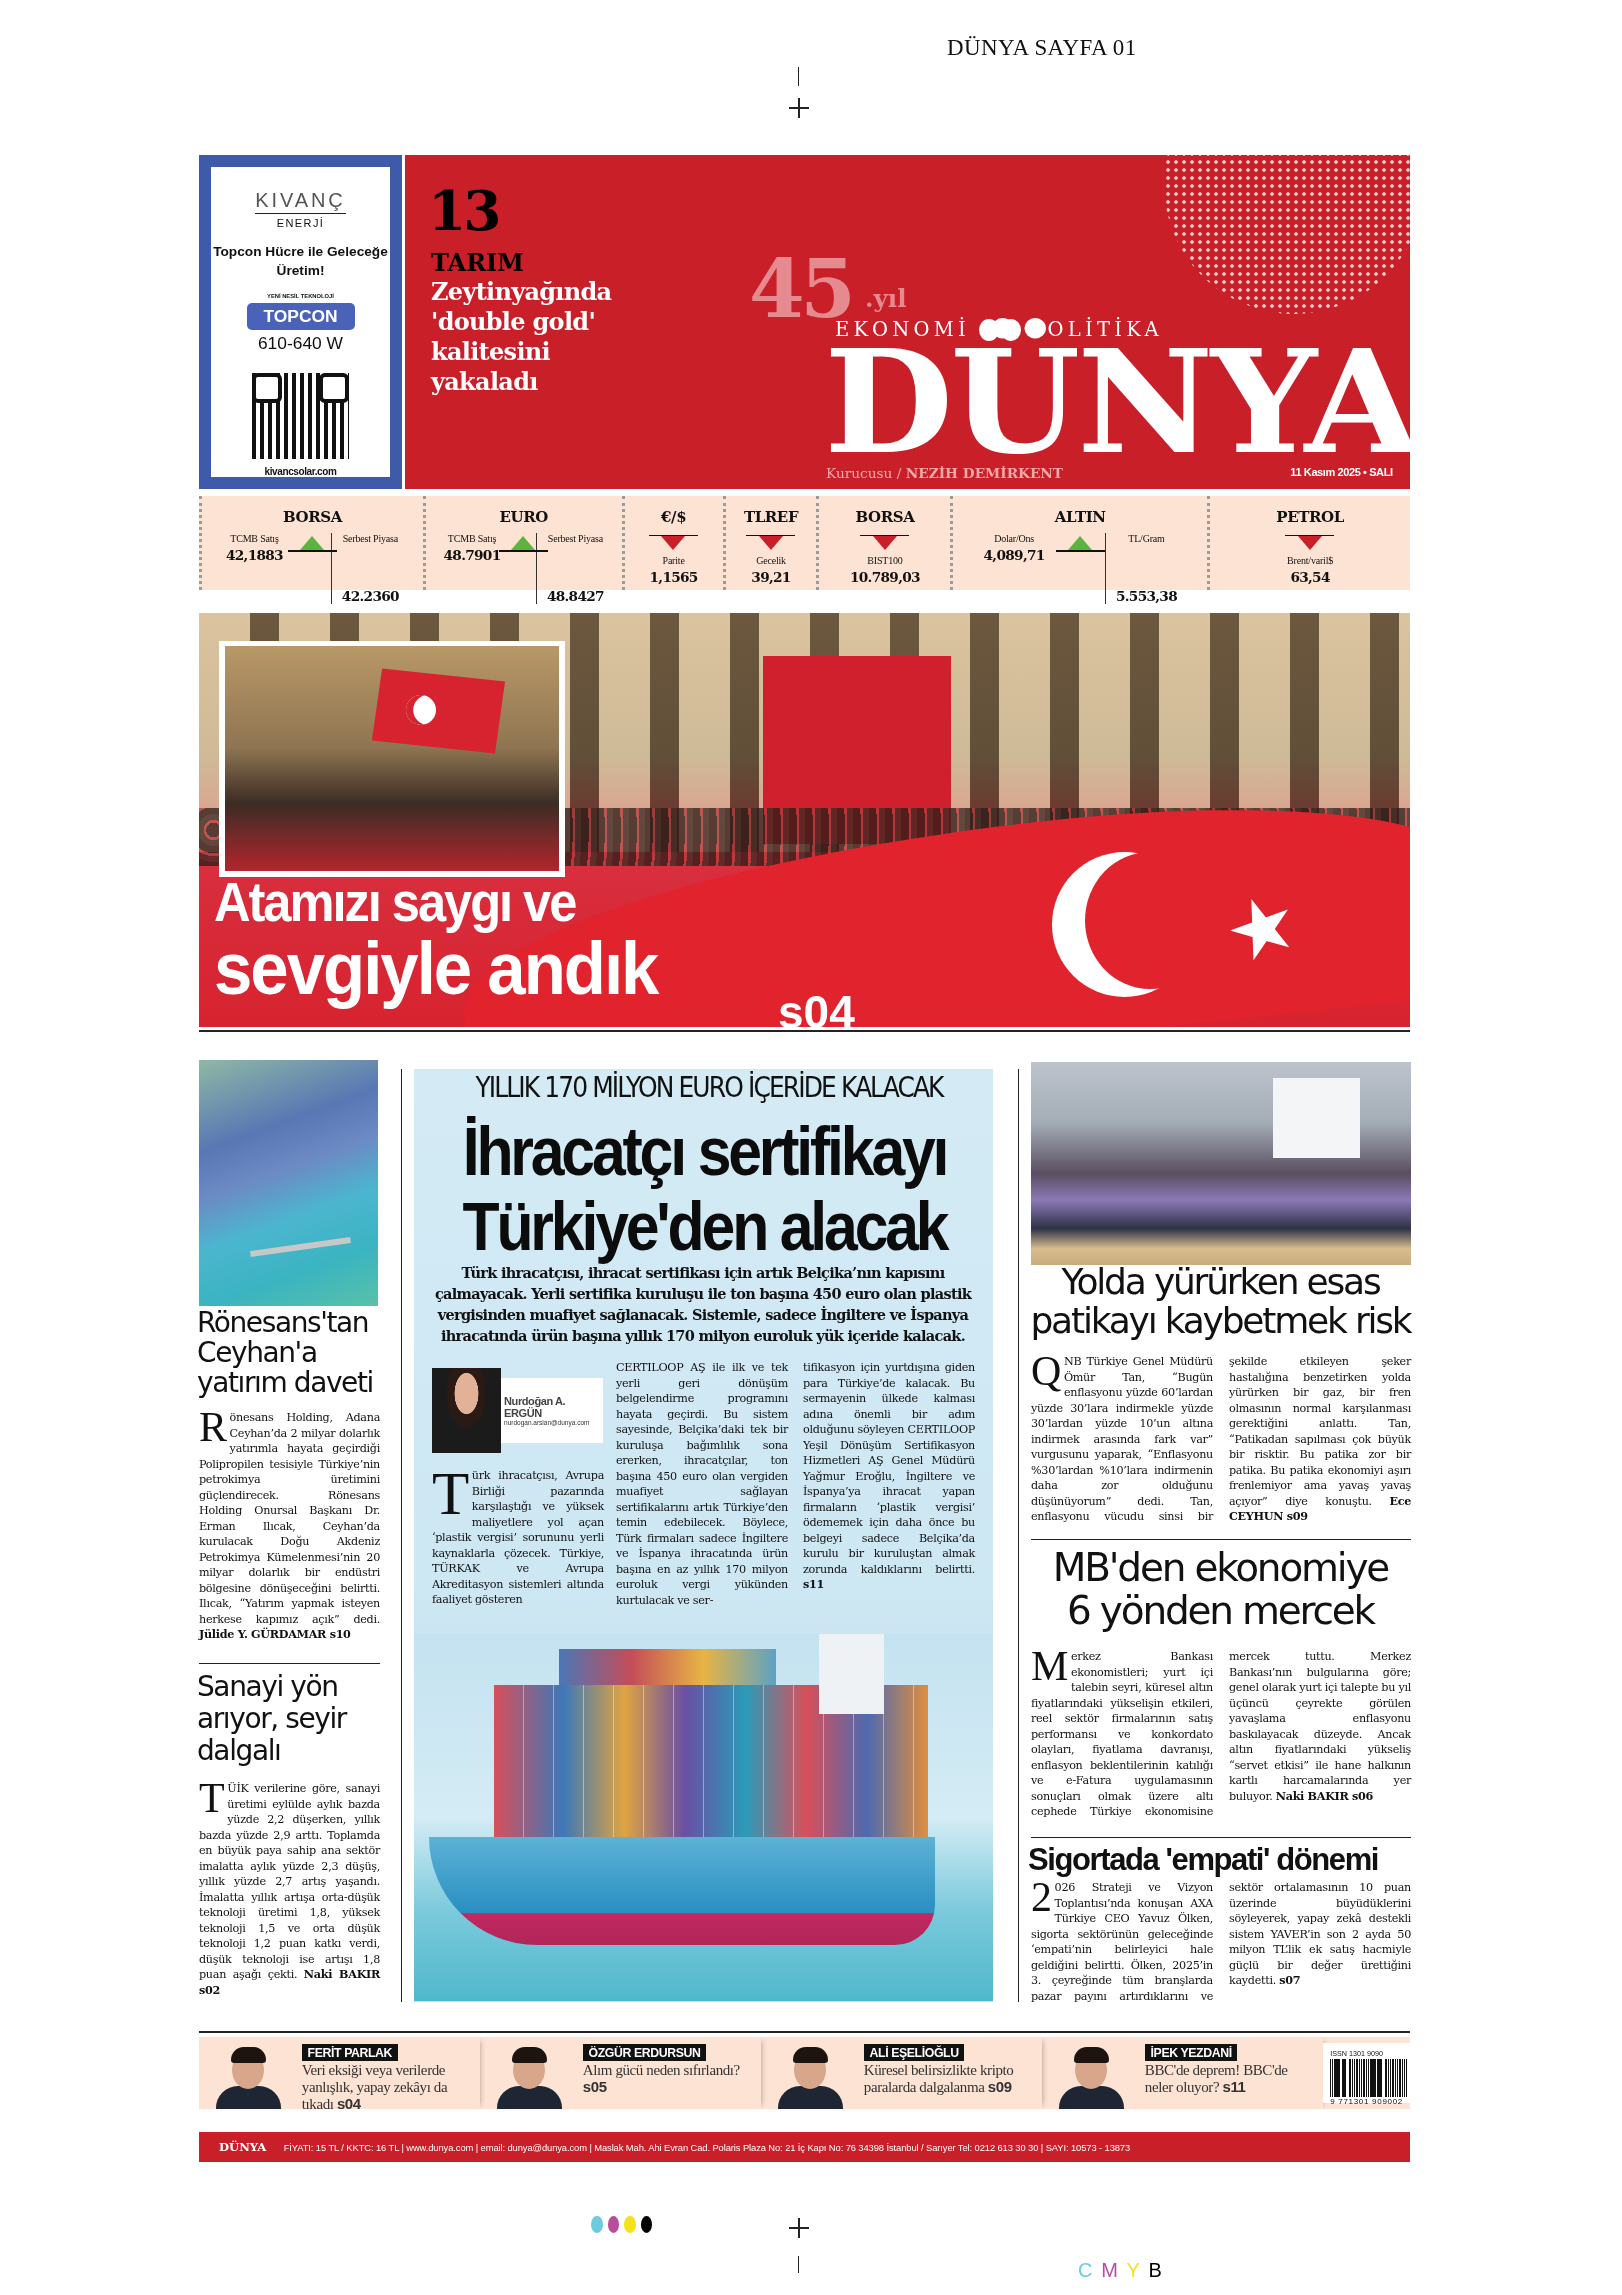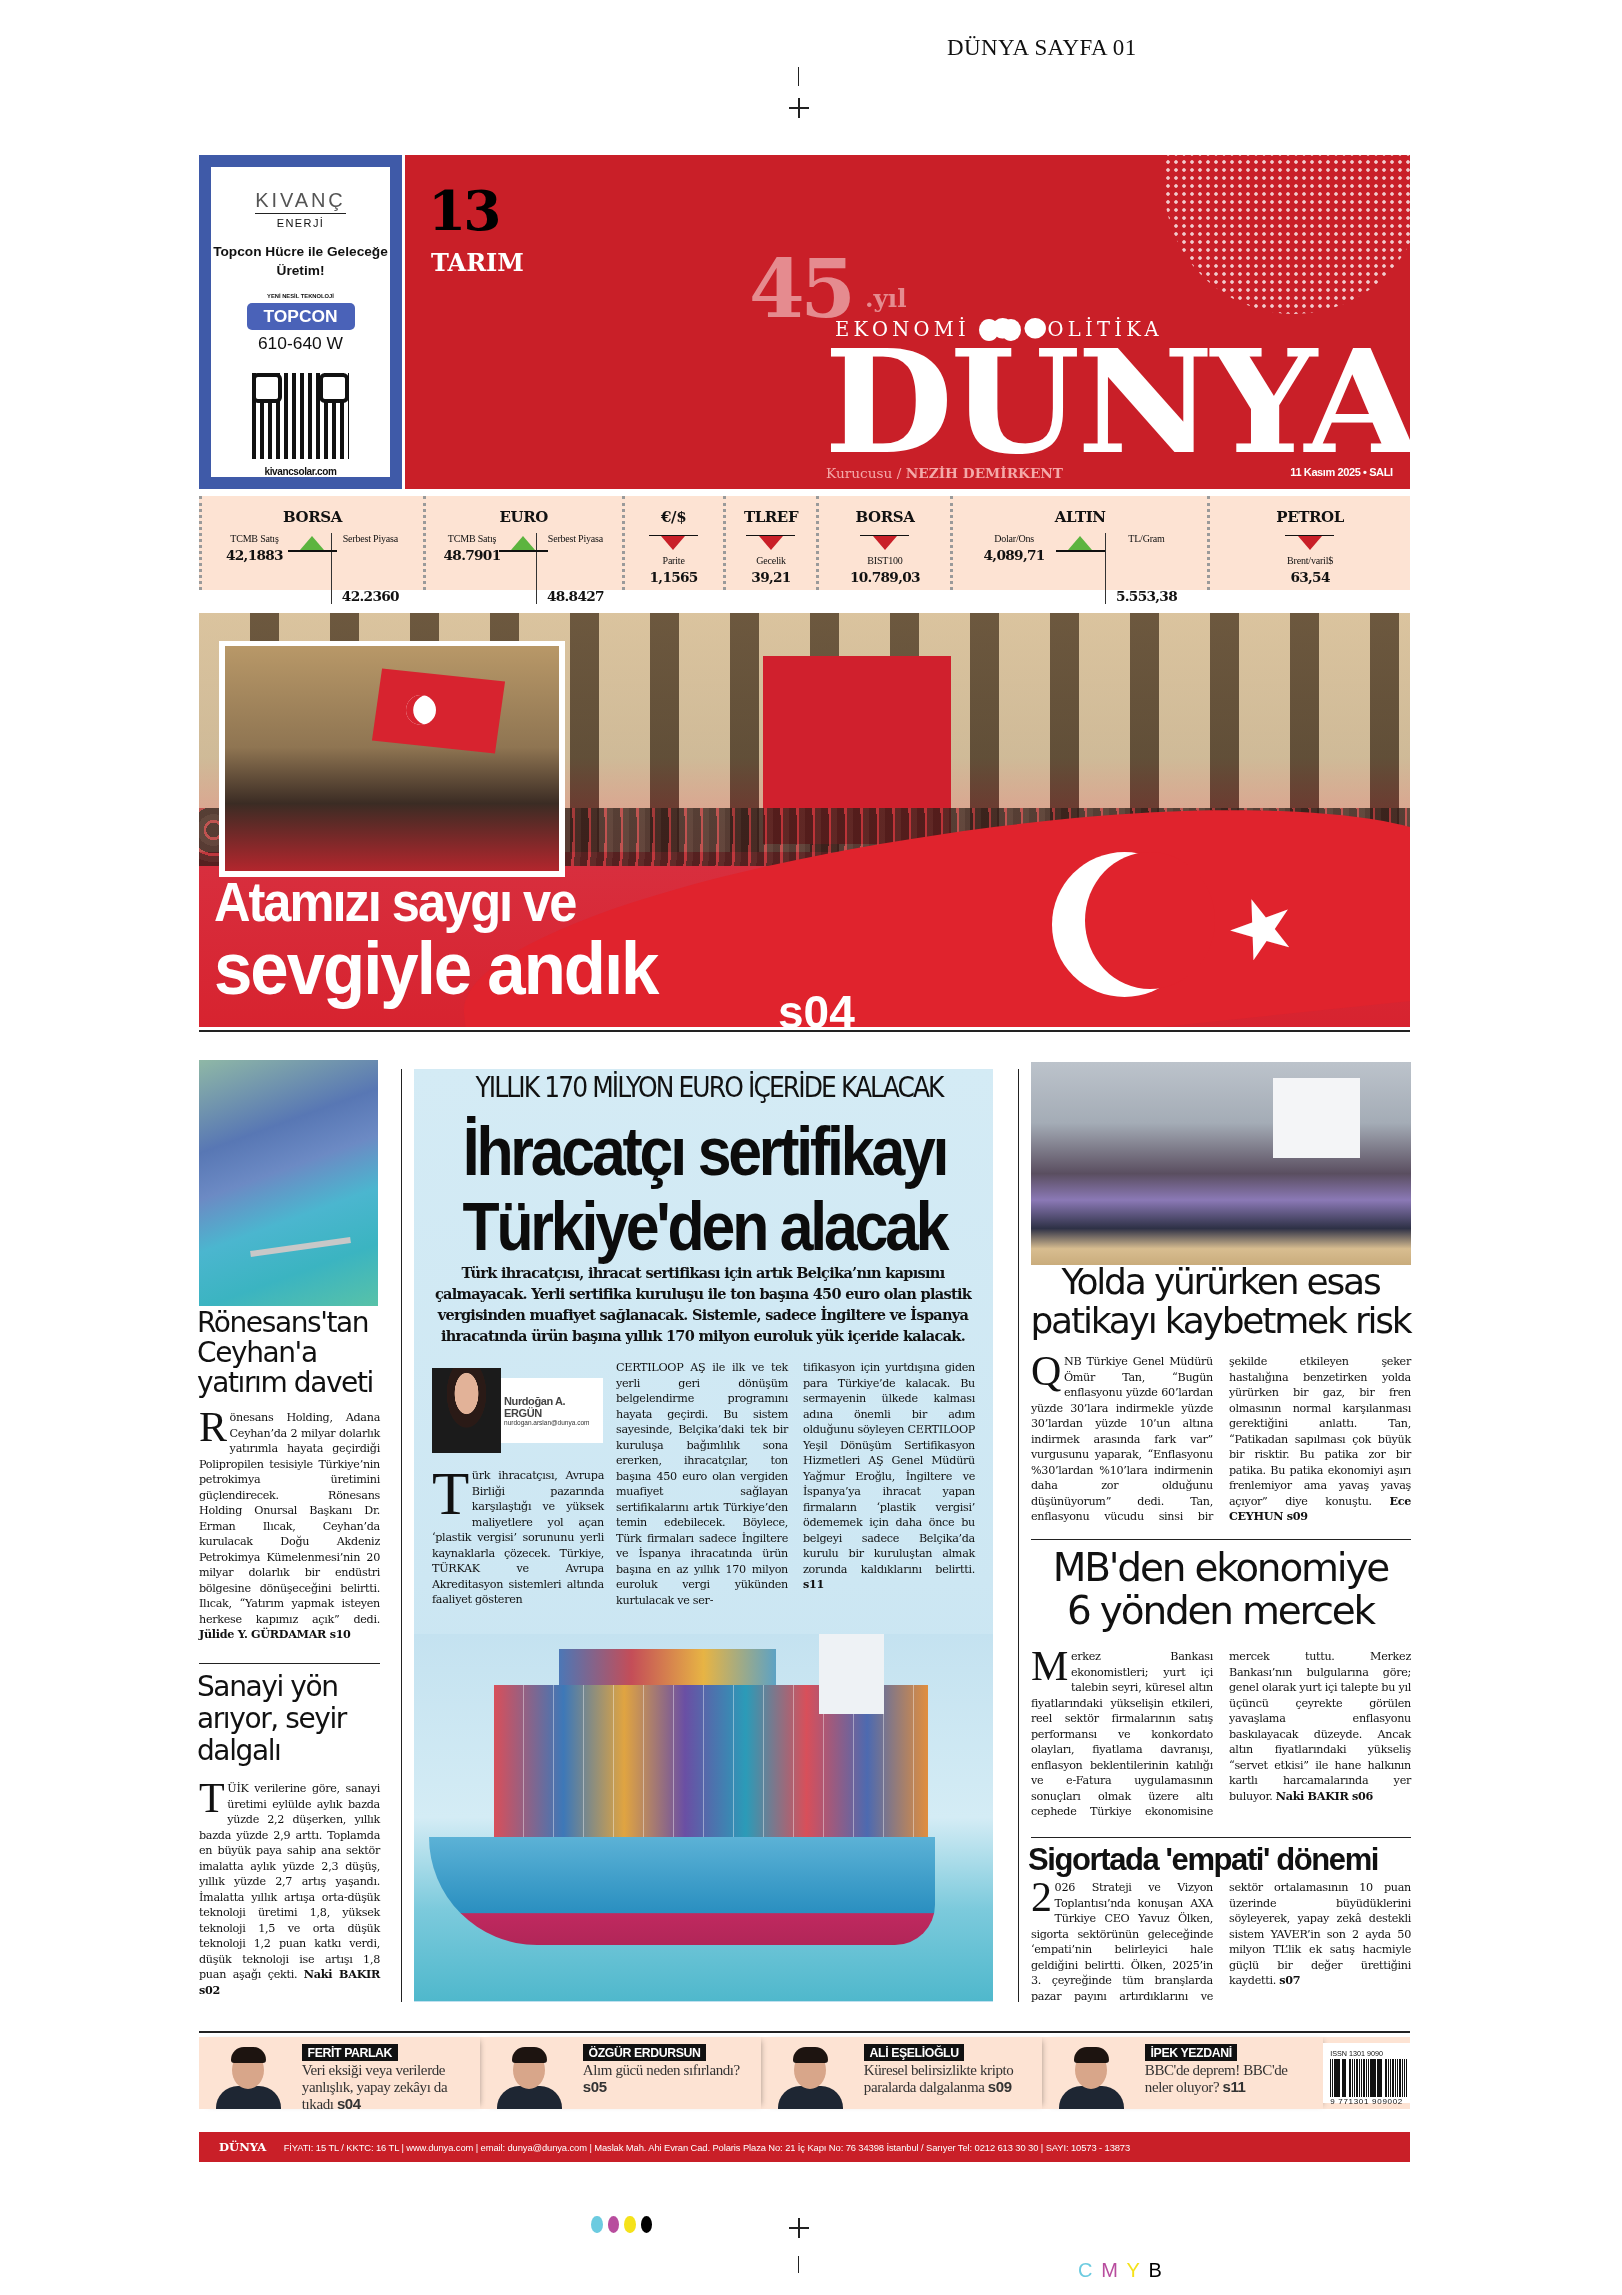--- a/index.html
+++ b/index.html
@@ -31,21 +31,21 @@
     position: relative; }
   #ad-qr::before, #ad-qr::after { content: ""; position: absolute; width: 22px; height: 22px; border: 4.3px solid #111; background: #fff; border-radius: 5.8px; }
   #ad-qr::before { left: 0; top: 0; }
   #ad-qr::after { right: 0; top: 0; }
   #ad-url { font-family: "Liberation Sans", sans-serif; font-weight: bold; font-size: 10px; margin-top: 7.2px; letter-spacing: -0.4px; }
 
   #mast { left: 405px; top: 155px; width: 1005px; height: 334px; background: #c91f28; overflow: hidden; }
   #globe { left: 759px; top: -101px; width: 260px; height: 260px; border-radius: 50%;
     background: radial-gradient(circle, rgba(255,255,255,0.85) 1.4px, transparent 2.2px) 0 0/8px 8px; opacity: 0.9; }
   #teaser-num { left: 23px; top: 23px; font-family: "DejaVu Serif", serif; font-weight: bold; font-size: 55px; color: #000; letter-spacing: -2.9px; }
-  #teaser-cat { left: 26px; top: 93px; font-family: "DejaVu Serif", serif; font-weight: bold; font-size: 24px; color: #ffffff; }
+  #teaser-cat { left: 26px; top: 93px; font-family: "DejaVu Serif", serif; font-weight: bold; font-size: 24px; color: #000000; }
   #teaser-title { left: 26px; top: 122px; width: 203px; font-family: "DejaVu Serif", serif; font-weight: bold; font-size: 24px; line-height: 30px; color: #fff; letter-spacing: -0.7px; }
   #anniv { left: 344px; top: 94px; font-family: "DejaVu Serif", serif; font-weight: bold; font-size: 80px; color: #e58b8f; letter-spacing: -4.3px; line-height: 1; }
   #anniv-yil { left: 460px; top: 129px; font-family: "DejaVu Serif", serif; font-weight: bold; font-size: 24.6px; color: #e58b8f; }
   #tagline { left: 430px; top: 163px; font-family: "DejaVu Serif", serif; font-size: 19.5px; color: #fff; letter-spacing: 4.3px; display: flex; align-items: center; }
   #tagline .dot { width: 20px; height: 22px; border-radius: 50%; background: #fff; display: inline-block; margin: 0 1.4px; }
   #tagline .dots { margin: 0 7.2px; display: inline-flex; }
   #logo { left: 419px; top: 176px; font-family: "DejaVu Serif", serif; font-weight: bold; font-size: 149px; color: #fff; letter-spacing: -2.9px; line-height: 1; transform: scaleY(0.95); transform-origin: top left; }
   #founder { left: 421px; top: 310px; font-family: "DejaVu Serif", serif; font-size: 13.7px; color: #f4a9a9; }
   #founder b { font-weight: bold; }
   #date { right: 17.4px; top: 311px; font-family: "Liberation Sans", sans-serif; font-weight: bold; font-size: 11px; color: #fff; letter-spacing: -0.4px; text-align: right; }
@@ -182,20 +182,21 @@
     <div id="ad-power">610-640 W</div>
     <div id="ad-qr"></div>
     <div id="ad-url">kivancsolar.com</div>
   </div>
 </div>
 
 <div id="mast" class="abs">
   <div id="globe" class="abs"></div>
   <div id="teaser-num" class="abs">13</div>
   <div id="teaser-cat" class="abs">TARIM</div>
+  <div id="teaser-title" class="abs">Zeytinyağında 'double gold' kalitesini yakaladı</div>
   <div id="anniv" class="abs">45</div>
   <div id="anniv-yil" class="abs">.yıl</div>
   <div id="tagline" class="abs">
     <span>EKONOMİ</span>
     <span class="dots">
         <span class="dot"></span>
         <span class="dot"></span>
       </span>
     <span>POLİTİKA</span>
   </div>

